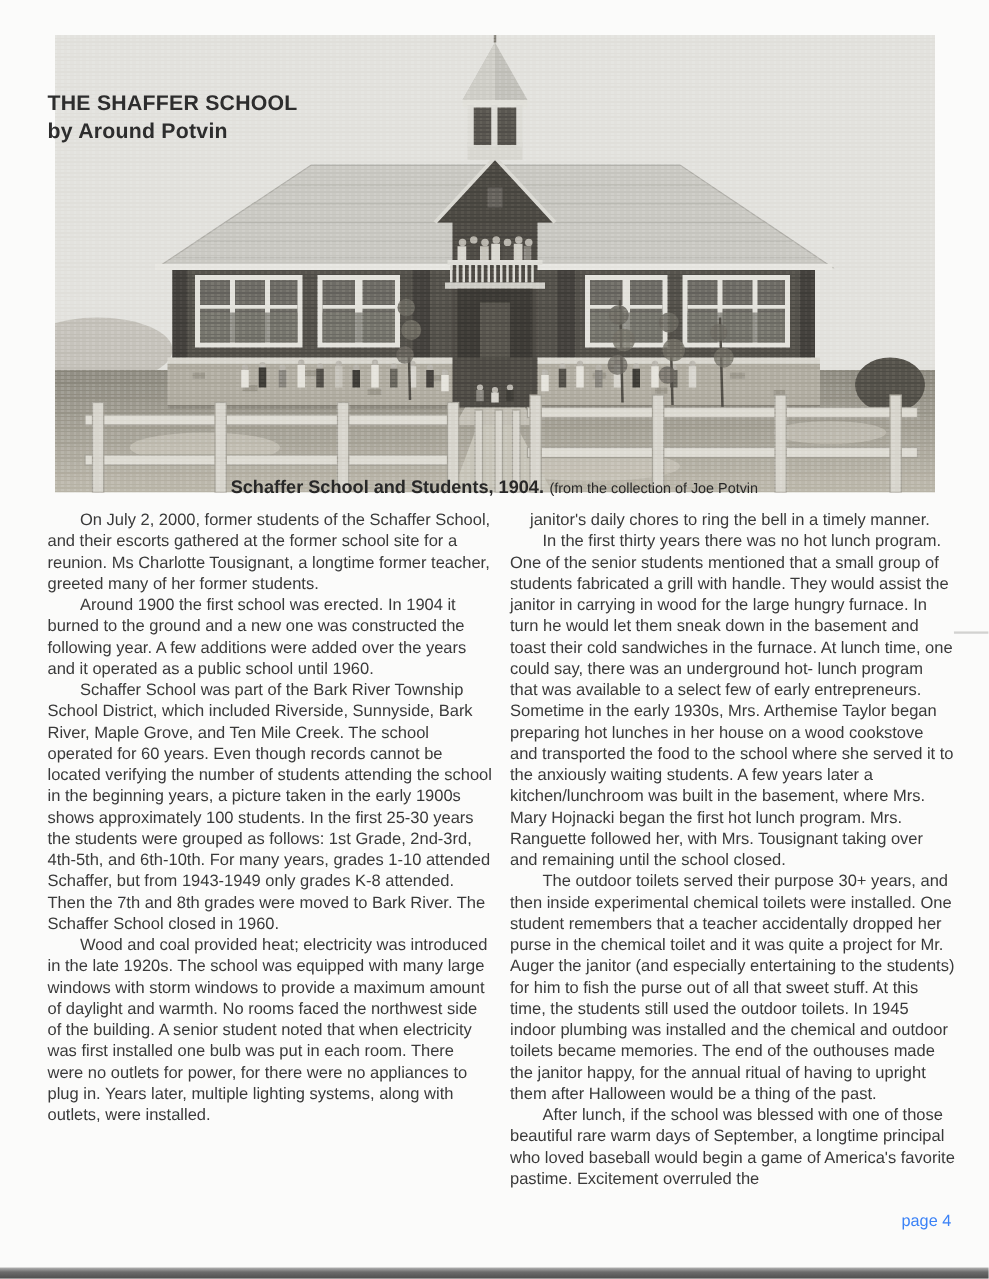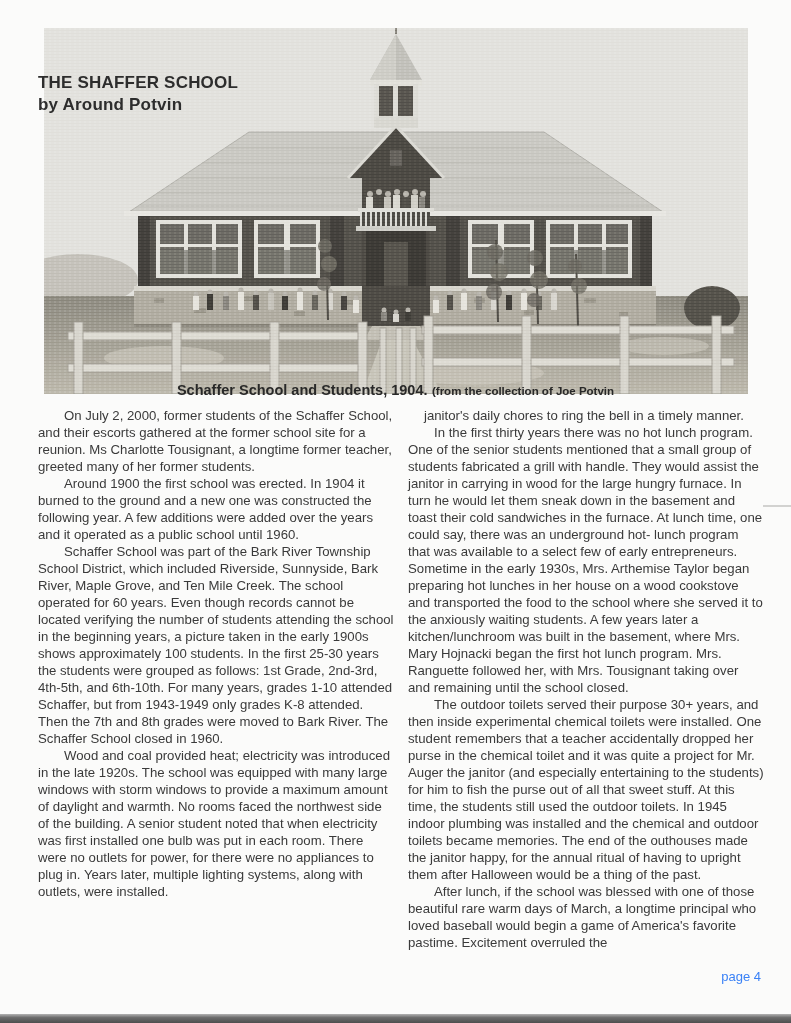--- a/index.html
+++ b/index.html
@@ -22,21 +22,21 @@
     background:
       repeating-linear-gradient(0deg,#000 0 1px,transparent 1px 3px),
       repeating-linear-gradient(90deg,#fff 0 2px,transparent 2px 5px);
     mix-blend-mode:overlay;
   }
   .caption-row{
     position:absolute;top:381px;left:0;width:791px;z-index:2;
     text-align:center;color:#282828;white-space:nowrap;
   }
   .caption-main{font-weight:bold;font-size:14.5px;}
-  .caption-credit{font-weight:bold;font-size:11.5px;}
+  .caption-credit{font-weight:normal;font-size:11.5px;}
   .columns{
     position:absolute;top:407px;left:38px;width:726px;
     display:flex;gap:14px;z-index:2;
   }
   .col{width:356px;font-size:13.2px;line-height:17px;color:#3a3a3a;}
   .col p{margin:0;text-indent:26px;}
   .col p.no-indent{text-indent:0;margin-left:16px;}
   .page-footer{
     position:absolute;top:969px;right:30px;font-size:13px;color:#3b82f6;z-index:2;
   }
@@ -293,20 +293,20 @@
   <div class="col">
     <p>On July 2, 2000, former students of the Schaffer School, and their escorts gathered at the former school site for a reunion. Ms Charlotte Tousignant, a longtime former teacher, greeted many of her former students.</p>
     <p>Around 1900 the first school was erected. In 1904 it burned to the ground and a new one was constructed the following year. A few additions were added over the years and it operated as a public school until 1960.</p>
     <p>Schaffer School was part of the Bark River Township School District, which included Riverside, Sunnyside, Bark River, Maple Grove,  and Ten Mile Creek. The school operated for 60 years. Even though records cannot be located verifying the number  of students attending the school in the beginning years, a picture taken in the early 1900s shows approximately 100 students. In  the first 25-30 years the students were grouped as follows: 1st Grade, 2nd-3rd, 4th-5th, and 6th-10th. For many years, grades 1-10 attended Schaffer, but from 1943-1949 only grades K-8 attended. Then the 7th and 8th grades were moved to Bark River. The Schaffer School closed in 1960.</p>
     <p>Wood and coal provided heat; electricity was introduced in the late 1920s. The school was equipped with many large windows with storm windows  to provide a maximum amount of daylight and warmth. No rooms faced the northwest side of the building. A senior student noted that when electricity was first installed one bulb was put in each room. There were no outlets for power, for  there were no appliances to plug in. Years later, multiple lighting systems, along with outlets, were installed.</p>
   </div>
   <div class="col">
     <p class="no-indent">janitor's daily chores to ring the bell in a timely manner.</p>
     <p>In the first thirty years there was no hot lunch program. One of the senior students mentioned that a small group of students fabricated a grill with handle. They would assist the janitor in carrying in wood for the large hungry furnace. In turn he would let them sneak down in the basement and toast their cold sandwiches in the furnace. At lunch time, one could say, there was an underground hot- lunch program that was available to a select few of early entrepreneurs. Sometime in the early 1930s, Mrs. Arthemise Taylor began preparing hot lunches in her house on a wood cookstove and transported the food to the school where she served it to the anxiously waiting students. A few years later a kitchen/lunchroom was built in the basement, where Mrs. Mary Hojnacki began the first hot lunch program. Mrs. Ranguette followed her, with Mrs.  Tousignant taking over and remaining until the school closed.</p>
     <p>The outdoor toilets served their purpose 30+ years, and then inside experimental chemical toilets were installed. One student remembers that a teacher accidentally dropped her purse in the chemical toilet and it was quite a project for Mr. Auger the janitor (and especially entertaining to the students) for him to fish the purse out of all that sweet stuff. At this time, the students still used the outdoor toilets. In 1945 indoor plumbing was installed and the chemical and outdoor toilets became memories. The end of the outhouses made the janitor happy, for the annual ritual of having to upright them  after Halloween would be a thing of the past.</p>
-    <p>After lunch, if the school was blessed with one of those beautiful rare warm days of March, a longtime principal who loved baseball would begin a game of America's favorite pastime. Excitement overruled the</p>
+    <p>After lunch, if the school was blessed with one of those beautiful rare warm days of September, a longtime principal who loved baseball would begin a game of America's favorite pastime. Excitement overruled the</p>
   </div>
 </div>
 
 <div class="page-footer">page 4</div>
 
 <div class="scan-right-mark"></div>
 <div class="scan-bottom"></div>
 
 </body></html>

